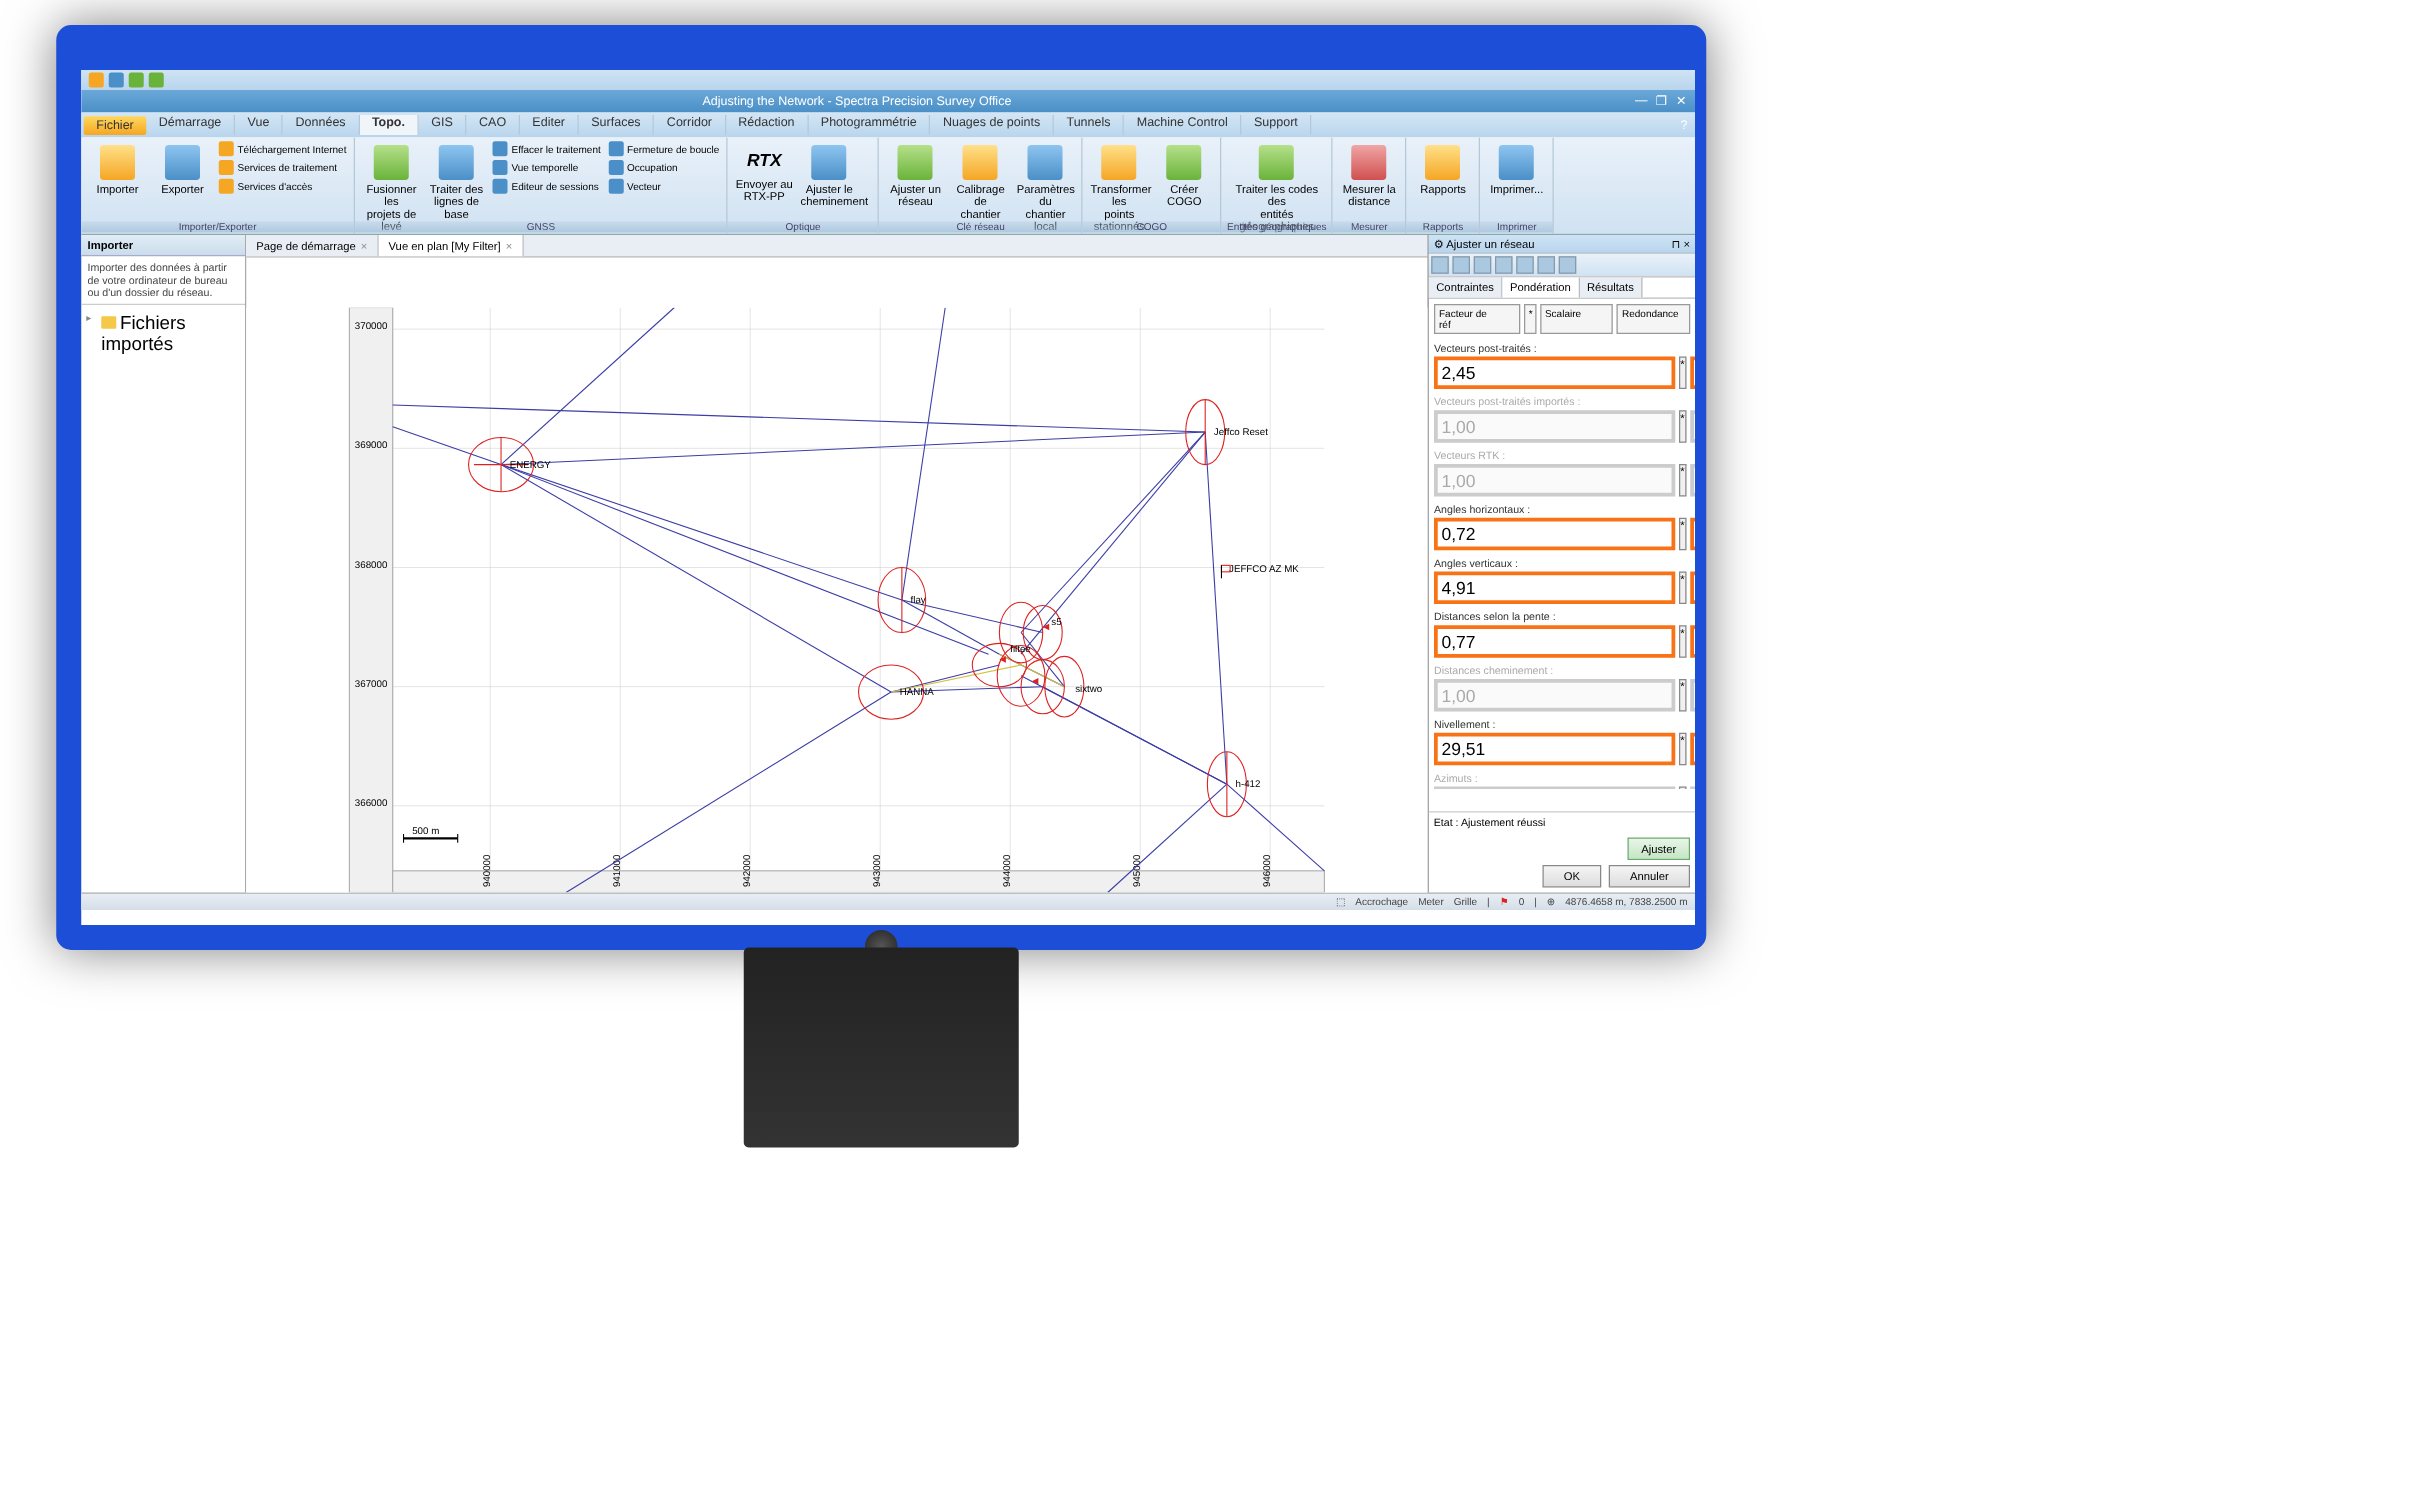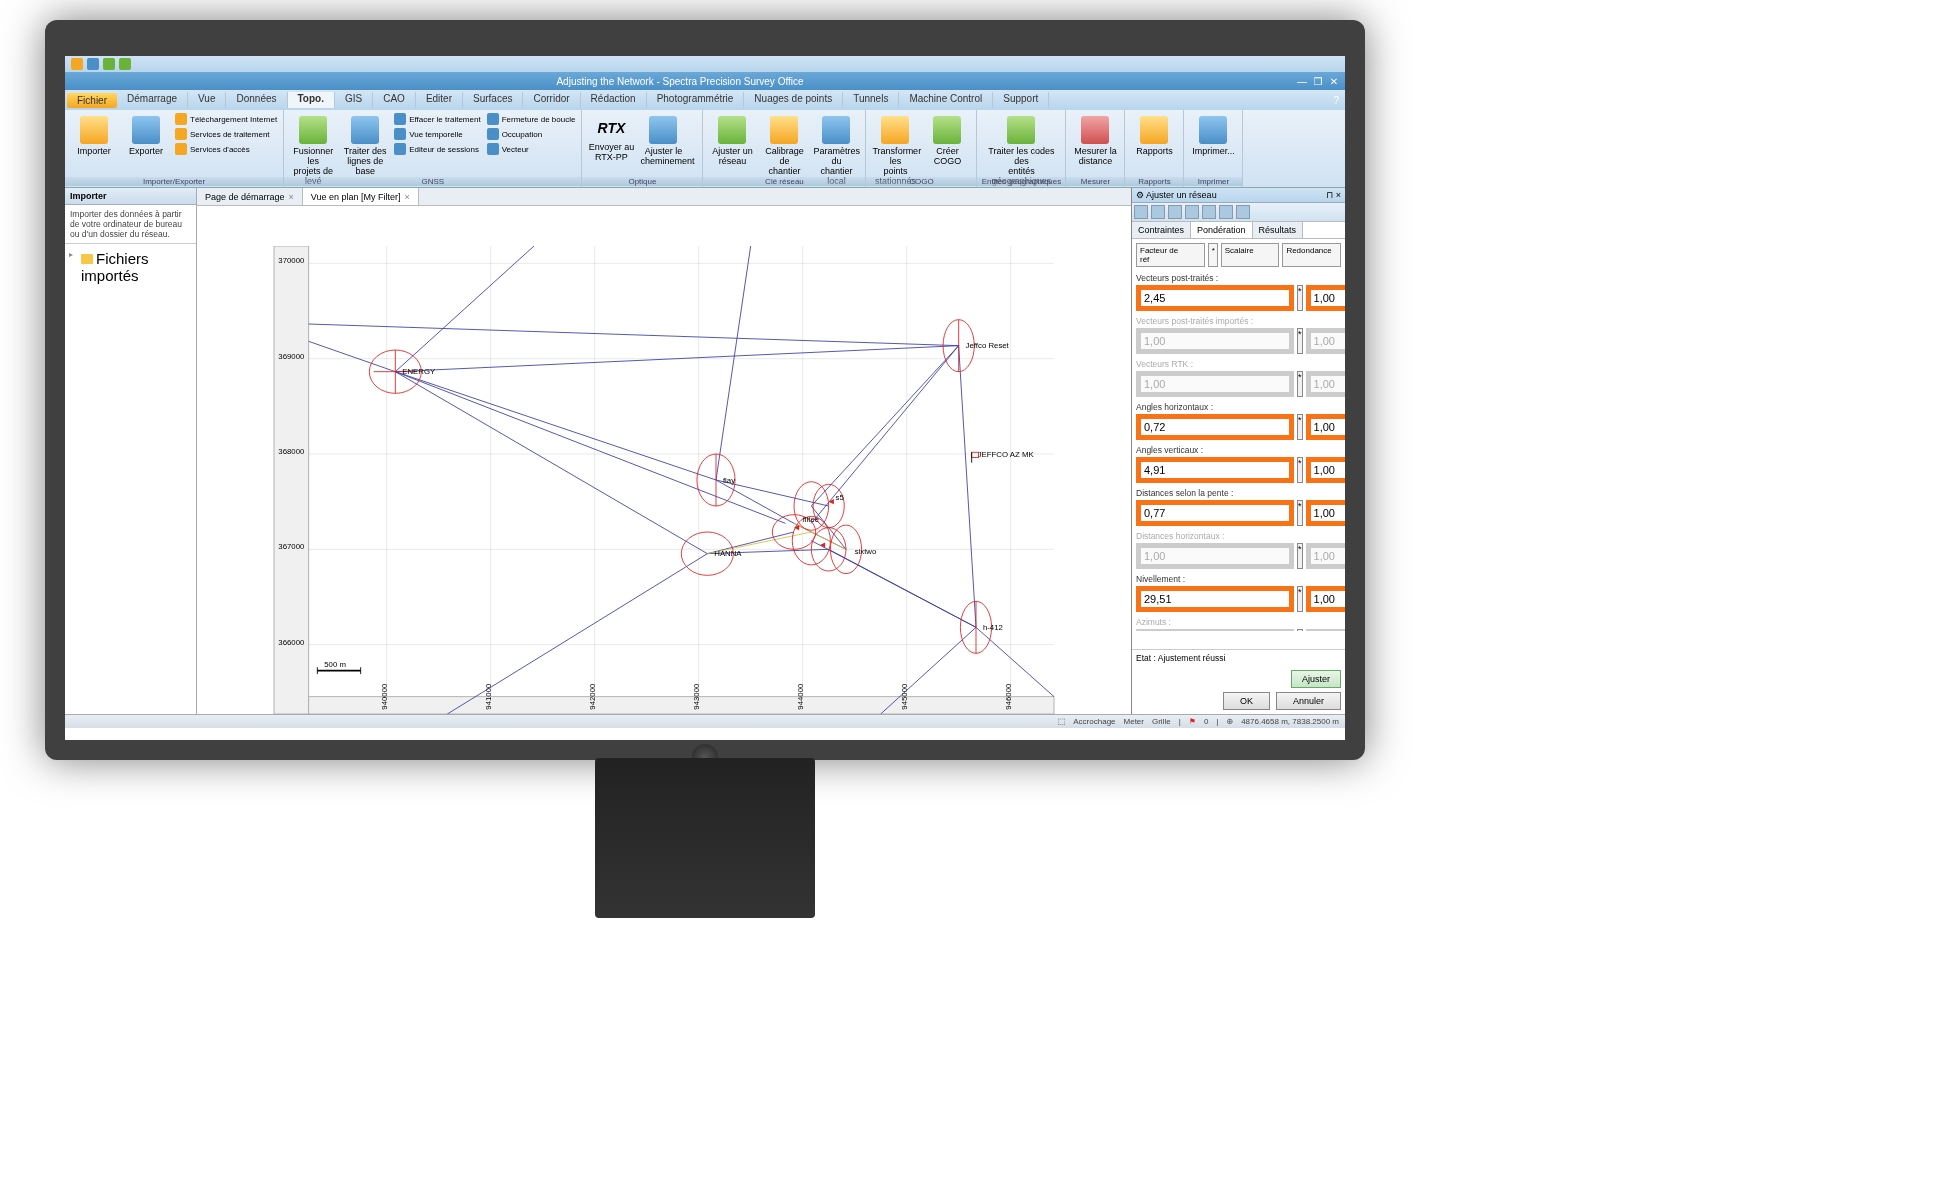--- a/index.html
+++ b/index.html
@@ -1,18 +1,18 @@
 <!DOCTYPE html>
 <html><head>
 <meta charset="utf-8">
 <style>
 * { box-sizing: border-box; margin: 0; padding: 0; font-family: 'Segoe UI', Tahoma, sans-serif; }
 body { background: #fff; width: 1947px; height: 1204px; position: relative; }
 
-.monitor-frame { position: absolute; top: 20px; left: 45px; width: 1320px; height: 740px; background: #404040; border-radius: 12px; padding: 36px 20px 20px 20px; box-shadow: 0 0 40px rgba(0,0,0,0.5); }
+.monitor-frame { position: absolute; top: 20px; left: 45px; width: 1320px; height: 740px; background: #1d4ed8; border-radius: 12px; padding: 36px 9px 20px 20px; box-shadow: 0 0 40px rgba(0,0,0,0.5); }
 .monitor-screen { width: 100%; height: 100%; background: #fff; position: relative; overflow: hidden; }
 .monitor-stand { position: absolute; top: 758px; left: 595px; width: 220px; height: 160px; background: linear-gradient(#222,#333); border-radius: 4px; }
 .monitor-button { position: absolute; top: 744px; left: 692px; width: 26px; height: 26px; background: radial-gradient(#555,#222); border-radius: 50%; }
 
 .titlebar { height: 18px; background: linear-gradient(#6ba8d8,#4a8fc7); color: #fff; font-size: 10px; display: flex; align-items: center; }
 .titlebar-title { flex: 1; text-align: center; }
 .win-btns { display: flex; gap: 2px; padding-right: 4px; }
 .win-btns span { width: 14px; text-align: center; cursor: pointer; }
 
 .menubar { height: 20px; background: linear-gradient(#d4e6f5,#b8d5ed); color: #222; font-size: 10px; display: flex; align-items: center; }
@@ -67,21 +67,21 @@
 .ptab { padding: 3px 6px; border-right: 1px solid #bbb; cursor: pointer; background: #e8eef4; }
 .ptab.active { background: #fff; }
 .panel-body { flex: 1; padding: 4px; overflow-y: auto; }
 .field-header { display: flex; gap: 3px; margin-bottom: 4px; }
 .field-header .hf { border: 1px solid #999; padding: 2px 3px; font-size: 8px; background: #f5f5f5; }
 .field-header .hf:nth-child(1){ flex:1.2 } .field-header .hf:nth-child(2){ width:10px; text-align:center } .field-header .hf:nth-child(3){ flex:1 } .field-header .hf:nth-child(4){ flex:1 }
 .measure-group { margin-bottom: 3px; }
 .measure-label { font-size: 8.5px; color: #333; padding: 2px 0; }
 .measure-label.disabled { color: #aaa; }
 .measure-row { display: flex; gap: 3px; }
-.measure-row input { border: 5px solid #f97316; font-size: 11px; padding: 2px 3px; }
+.measure-row input { border: 3px solid #f97316; font-size: 14px; padding: 2px 3px; }
 .measure-row input:nth-child(1){ flex:1.2 }
 .measure-row .op { width:10px; text-align:center; border:1px solid #888; font-size:9px; background:#f0f0f0; }
 .measure-row input:nth-child(3){ flex:1 }
 .measure-row input:nth-child(4){ flex:1 }
 .measure-row.disabled input { border-color: #ccc; color: #aaa; }
 .status-line { padding: 3px 4px; font-size: 8.5px; border-top: 1px solid #ccc; margin-top: 18px; }
 .panel-actions { padding: 4px; display: flex; flex-direction: column; gap: 4px; }
 .btn { border: 1px solid #6a6; background: linear-gradient(#e8f5e8,#c5e5c5); padding: 3px 10px; font-size: 9px; cursor: pointer; text-align: center; }
 .btn-row { display: flex; gap: 6px; justify-content: flex-end; }
 .btn2 { border: 1px solid #888; background: linear-gradient(#f5f5f5,#ddd); padding: 3px 16px; font-size: 9px; cursor: pointer; }
@@ -457,21 +457,21 @@
               </div>
               <div class="measure-group">
                 <div class="measure-label">Distances selon la pente :</div>
                 <div class="measure-row">
                   <input value="0,77" style="">
                   <span class="op">*</span>
                   <input value="1,00" style="">
                 </div>
               </div>
               <div class="measure-group">
-                <div class="measure-label disabled">Distances horizontaux :</div>
+                <div class="measure-label disabled">Distances cheminement :</div>
                 <div class="measure-row disabled">
                   <input disabled="" value="1,00" style="">
                   <span class="op">*</span>
                   <input disabled="" value="1,00" style="">
                 </div>
               </div>
               <div class="measure-group">
                 <div class="measure-label">Nivellement :</div>
                 <div class="measure-row">
                   <input value="29,51" style="">

